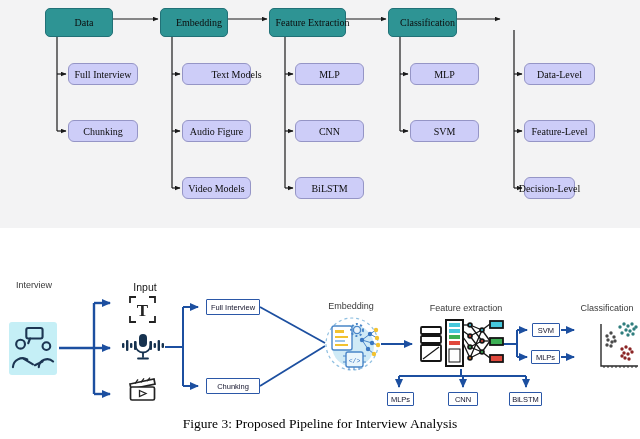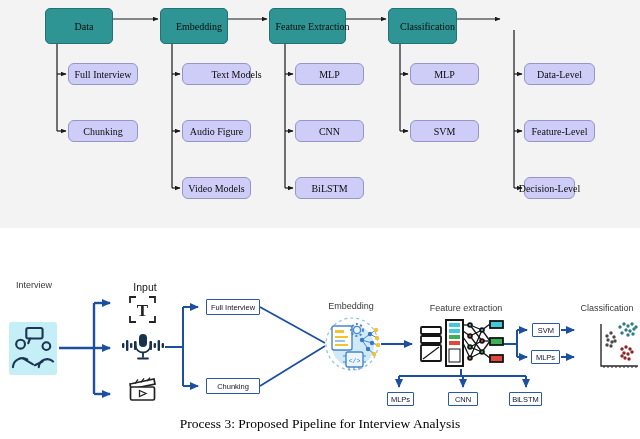--- a/index.html
+++ b/index.html
@@ -1,21 +1,21 @@
 <!DOCTYPE html>
 <html><head>
 <meta charset="utf-8">
 <style>
   html,body{margin:0;padding:0;background:#fff;}
   .page{position:relative;width:640px;height:439px;background:#fff;overflow:hidden;
         font-family:"Liberation Serif",serif;}
   .abs{position:absolute;}
   
   .fig2{position:absolute;left:0;top:0;width:640px;height:228px;background:#f3f3f4;}
-  .hbox{position:absolute;height:36px;background:#2e9494;border:1px solid #217177;
+  .hbox{position:absolute;height:29px;background:#2e9494;border:1px solid #217177;
         border-radius:5px;display:flex;align-items:center;justify-content:center;
         font-size:10px;color:#0c0c0c;box-sizing:border-box;white-space:nowrap;padding-left:10px;}
   .cbox{position:absolute;height:22px;background:#cdcdf8;border:1px solid #9595c6;
         border-radius:6px;display:flex;align-items:center;justify-content:center;
         font-size:10px;color:#0c0c0c;box-sizing:border-box;white-space:nowrap;}
   .caption{position:absolute;left:0;width:640px;text-align:center;font-size:13.5px;color:#000;}
   
   .fig3{position:absolute;left:0;top:228px;width:640px;height:211px;background:#ffffff;}
   .f3lbl{position:absolute;font-family:"Liberation Sans",sans-serif;font-size:9px;
          color:#3a3a3a;text-align:center;white-space:nowrap;}
@@ -339,16 +339,16 @@
           <circle cx="28" cy="37" r="1.7"></circle>
           <circle cx="32" cy="38" r="1.7"></circle>
         <circle cx="25" cy="35" r="1.7"></circle>
       </g>
     </svg>
 
     <div class="f3box sm" style="left:387px;top:164px;width:27px;">MLPs</div>
     <div class="f3box sm" style="left:448px;top:164px;width:30px;">CNN</div>
     <div class="f3box sm" style="left:509px;top:164px;width:33px;">BiLSTM</div>
 
-    <div class="caption" style="top:188px;">Process 3: Proposed Pipeline for Interview Analysis</div>
+    <div class="caption" style="top:188px;">Figure 3: Proposed Pipeline for Interview Analysis</div>
   </div>
 
 </div>
 
 </body></html>

